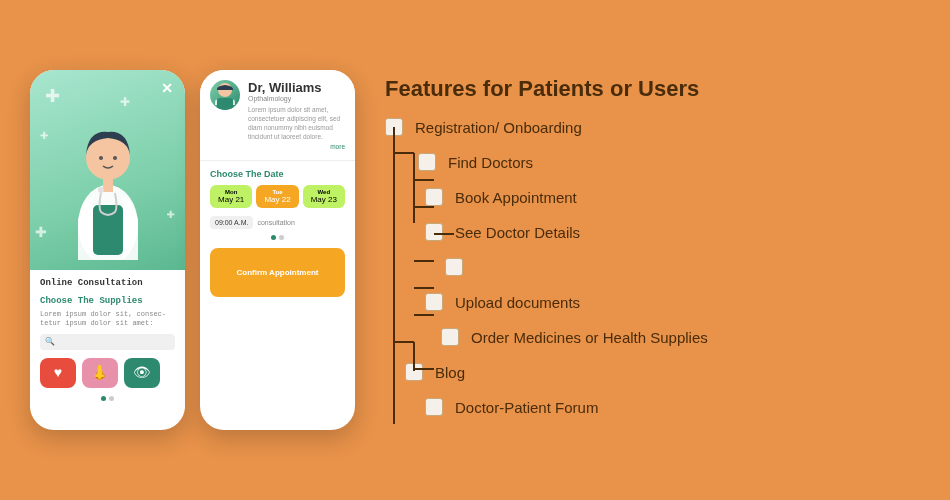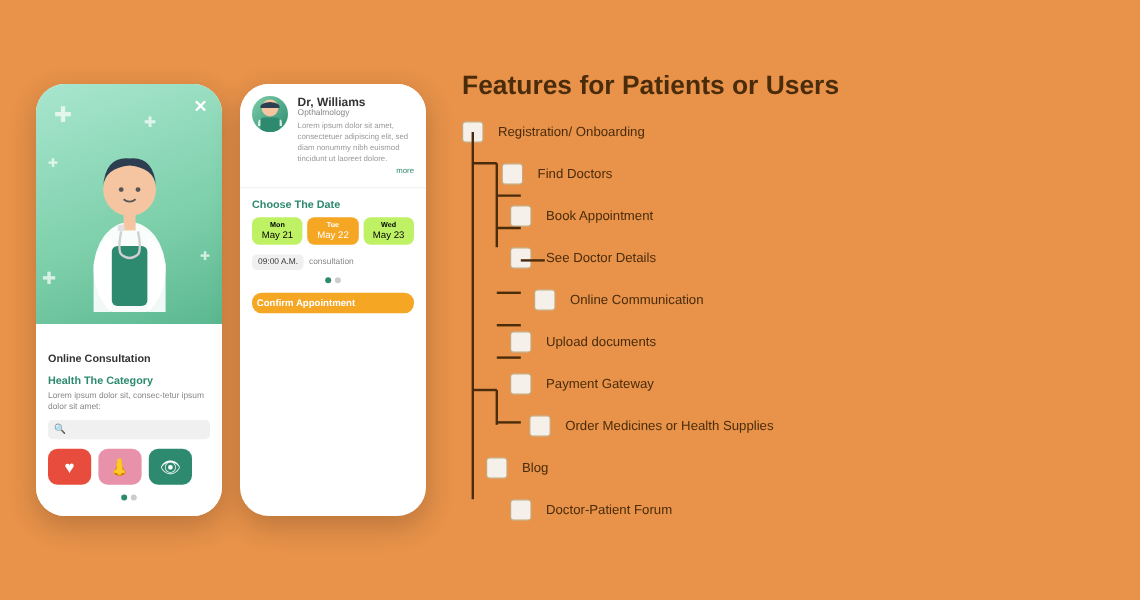--- a/index.html
+++ b/index.html
@@ -77,22 +77,23 @@
     }
 
     .cross-icon {
       position: absolute;
       color: white;
       font-size: 16px;
       opacity: 0.7;
     }
 
     .phone-1-bottom {
-      padding: 24px 10px;
+      padding: 8px 10px;
       background: white;
+      font-family: Liberation Mono, monospace;
     }
 
     .consultation-title {
       font-size: 9px;
       font-weight: bold;
       color: #333;
       margin-bottom: 6px;
       line-height: 1.3;
     }
 
@@ -183,21 +184,21 @@
       align-items: center;
       justify-content: center;
       overflow: hidden;
     }
 
     .doc-info {
       flex: 1;
     }
 
     .doc-name {
-      font-size: 10px;
+      font-size: 13px;
       font-weight: bold;
       color: #333;
     }
 
     .doc-specialty {
       font-size: 7px;
       color: #888;
     }
 
     .doc-description {
@@ -277,21 +278,22 @@
     .dots-row {
       display: flex;
       gap: 3px;
       justify-content: center;
       margin-bottom: 8px;
     }
 
     .confirm-btn {
       background: #f5a623;
       border-radius: 8px;
-      padding: 4px;
+      text-align: center;
+      padding: 20px;
       font-size: 8px;
       color: white;
       font-weight: bold;
     }
 
     
     .features-section {
       flex: 1;
       padding-left: 10px;
     }
@@ -305,21 +307,21 @@
     }
 
     .feature-item {
       display: flex;
       align-items: center;
       margin-bottom: 8px;
       gap: 12px;
     }
 
     .feature-label {
-      font-size: 11px;
+      font-size: 15px;
       color: #4a2c0a;
       font-weight: 500;
     }
 
     
     .features-list {
       position: relative;
     }
 
   </style>
@@ -364,21 +366,21 @@
           <rect x="40" y="58" width="10" height="14" fill="#f4c5a0"></rect>
 
           <circle cx="38" cy="70" r="3" fill="#e0e0e0"></circle>
           <path d="M38 73 Q35 88 38 92 Q45 98 52 92 Q55 88 52 73" stroke="#d0d0d0" stroke-width="2" fill="none"></path>
         </svg>
       </div>
 
       <div class="phone-1-bottom">
         <div class="consultation-title">Online
 Consultation</div>
-        <div class="choose-category">Health The Category</div>
+        <div class="choose-category">Choose The Supplies</div>
         <div class="category-text">Lorem ipsum dolor sit, consec-tetur ipsum dolor sit amet:</div>
         <div class="search-bar">
           <span class="search-icon-small">🔍</span>
         </div>
         <div class="category-icons">
           <div class="cat-icon cat-red">
             <span style="font-size:14px; color:white;">♥</span>
           </div>
           <div class="cat-icon cat-pink">
             <span style="font-size:14px; color:white;">👃</span>
@@ -491,32 +493,27 @@
           <span class="feature-label">Book Appointment</span>
         </div>
 
         <div class="feature-item" style="margin-left:40px;">
           <div style="width:18px; height:18px; background:#f5f0ea; border:1px solid #c8a87a; border-radius:3px; flex-shrink:0;"></div>
           <span class="feature-label">See Doctor Details</span>
         </div>
 
         <div class="feature-item" style="margin-left:60px;">
           <div style="width:18px; height:18px; background:#f5f0ea; border:1px solid #c8a87a; border-radius:3px; flex-shrink:0;"></div>
-          <span class="feature-label">Online Communication</span>
         </div>
 
         <div class="feature-item" style="margin-left:40px;">
           <div style="width:18px; height:18px; background:#f5f0ea; border:1px solid #c8a87a; border-radius:3px; flex-shrink:0;"></div>
           <span class="feature-label">Upload documents</span>
         </div>
 
-        <div class="feature-item" style="margin-left:40px;">
-          <div style="width:18px; height:18px; background:#f5f0ea; border:1px solid #c8a87a; border-radius:3px; flex-shrink:0;"></div>
-          <span class="feature-label">Payment Gateway</span>
-        </div>
 
         <div class="feature-item" style="margin-left:56px;">
           <div style="width:18px; height:18px; background:#f5f0ea; border:1px solid #c8a87a; border-radius:3px; flex-shrink:0;"></div>
           <span class="feature-label">Order Medicines or Health Supplies</span>
         </div>
 
         <div class="feature-item" style="margin-left:20px;">
           <div style="width:18px; height:18px; background:#f5f0ea; border:1px solid #c8a87a; border-radius:3px; flex-shrink:0;"></div>
           <span class="feature-label">Blog</span>
         </div>

